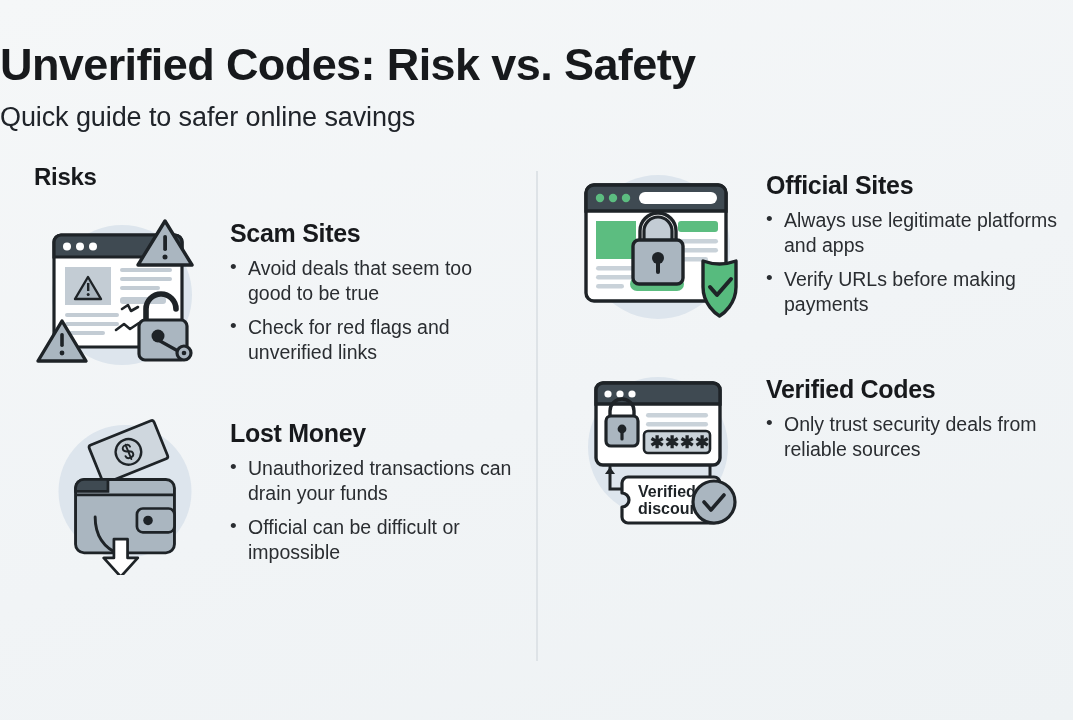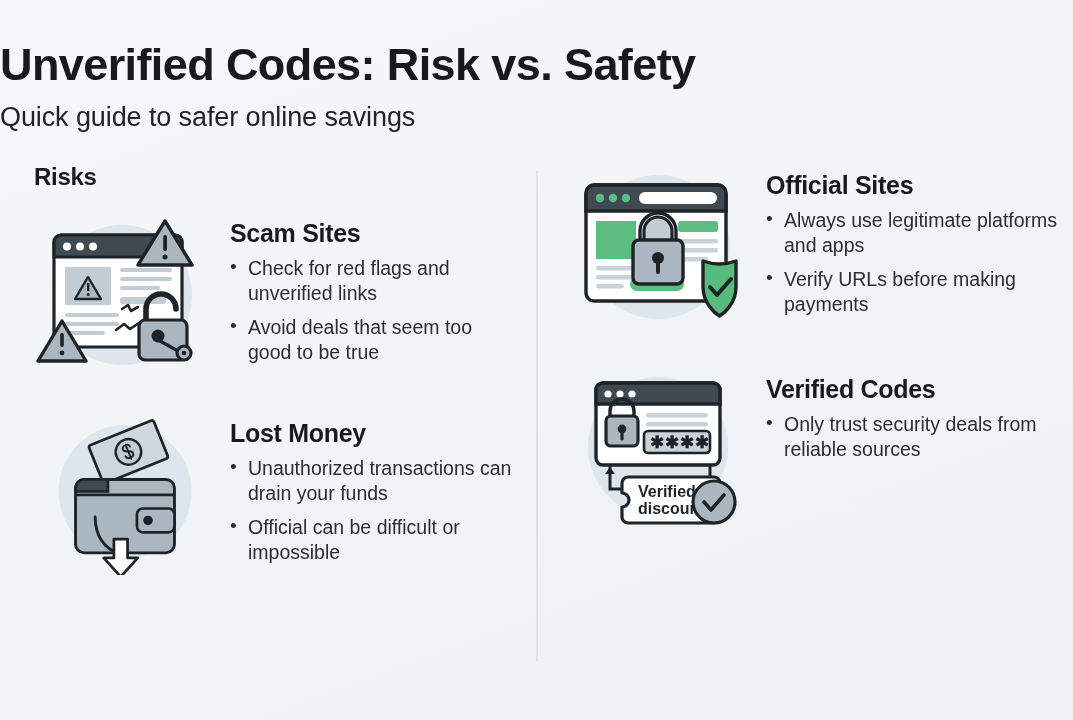--- a/index.html
+++ b/index.html
@@ -194,22 +194,22 @@
             <g>
               <path d="M28 108l24 40H4z" fill="#aab6c0" stroke="#1e2327" stroke-width="3.4" stroke-linejoin="round"></path>
               <rect x="26.2" y="120" width="3.6" height="14" rx="1.7" fill="#1e2327"></rect>
               <circle cx="28" cy="140" r="2.4" fill="#1e2327"></circle>
             </g>
           </svg>
         </div>
         <div class="item-body">
           <div class="item-title">Scam Sites</div>
           <ul class="bullets">
+            <li>Avoid deals that seem too good to be true</li>
             <li>Check for red flags and unverified links</li>
-            <li>Avoid deals that seem too good to be true</li>
           </ul>
         </div>
       </div>
 
       <div class="item row-2">
         <div class="icon-wrap">
           <svg viewBox="0 0 182 190" xmlns="http://www.w3.org/2000/svg">
             <circle cx="91" cy="92" r="78" fill="#dde5ed"></circle>
 
             <g transform="rotate(-22 96 56)">

